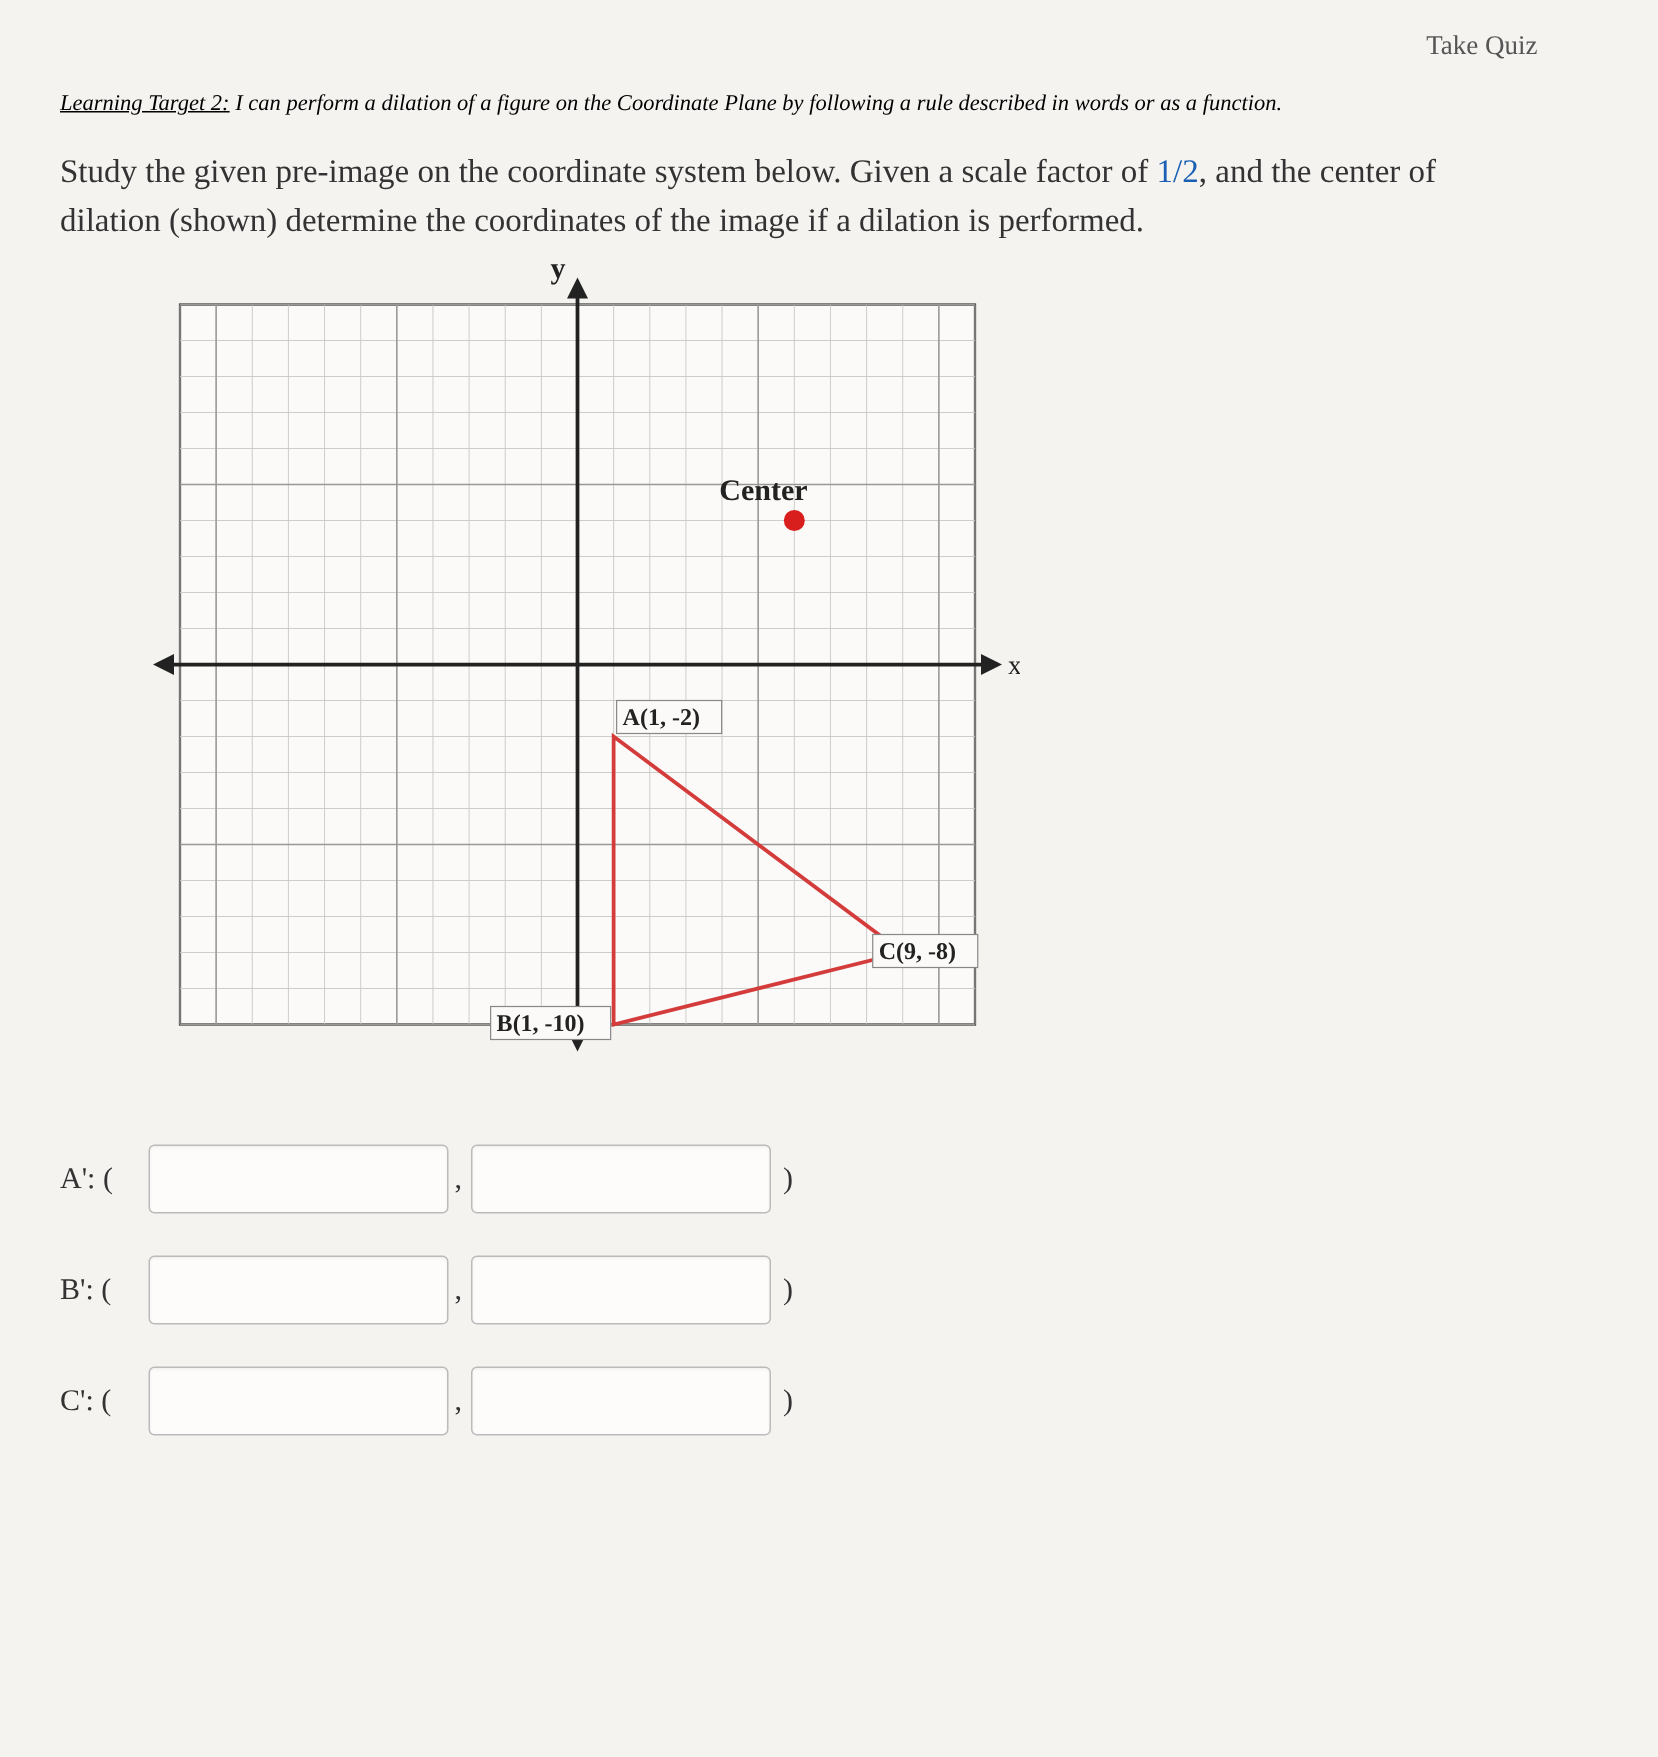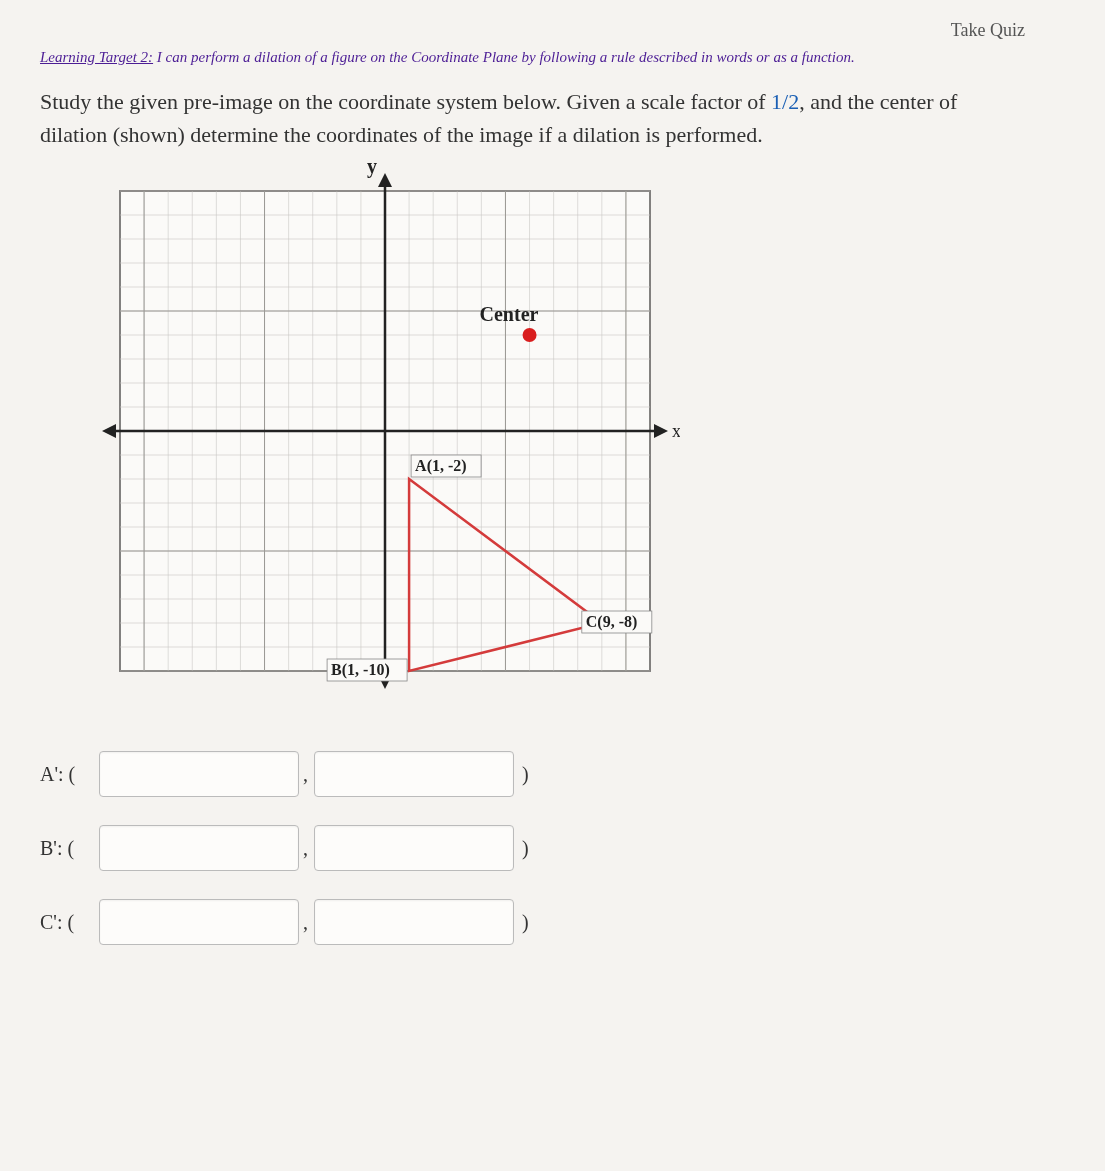--- a/index.html
+++ b/index.html
@@ -7,27 +7,27 @@
       font-family: Georgia, 'Times New Roman', serif;
       background: #f5f3f0;
       padding: 20px 40px;
       color: #333;
       width: 1105px;
     }
     .header-partial {
       text-align: right;
       font-size: 18px;
       color: #555;
-      margin-bottom: 8px;
+      margin-bottom: 20px;
       padding-right: 40px;
     }
     .learning-target {
       font-size: 15px;
       font-style: italic;
-      color: #4c1d95;
+      color: #000000;
       margin-bottom: 18px;
       border-bottom: 1px solid transparent;
     }
     .learning-target .underlined {
       text-decoration: underline;
     }
     .prompt {
       font-size: 22px;
       line-height: 1.5;
       color: #333;

